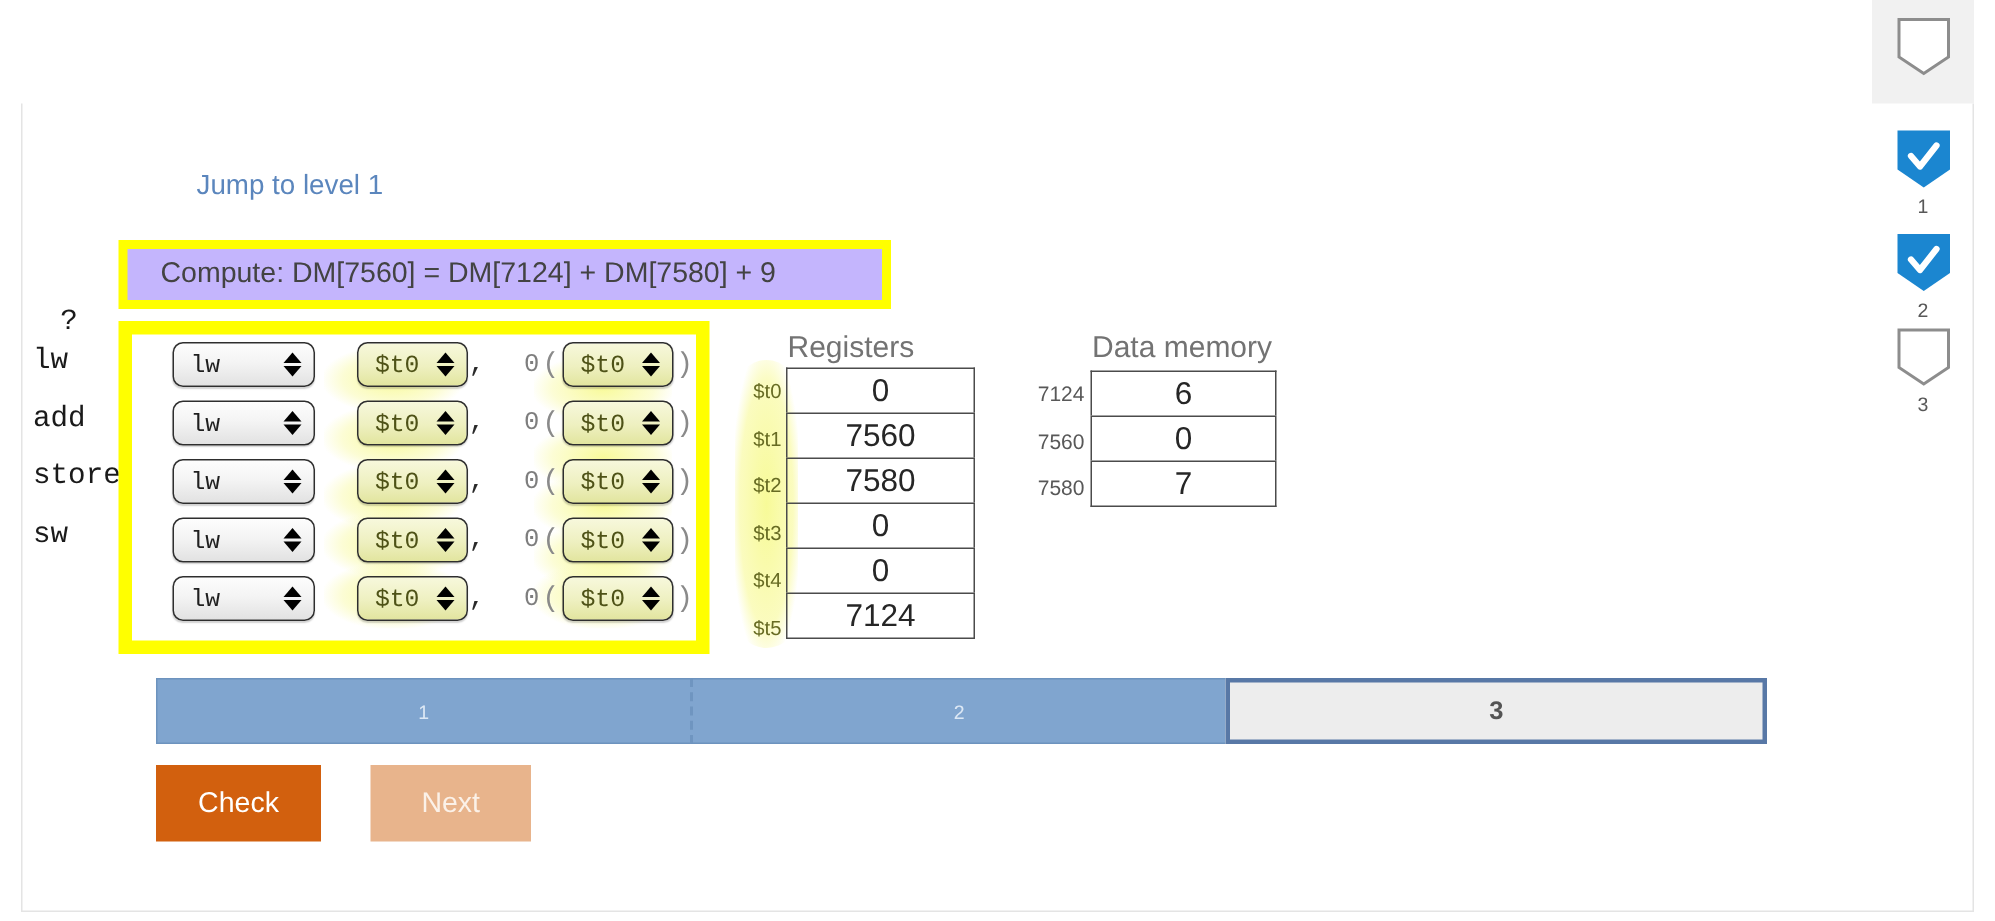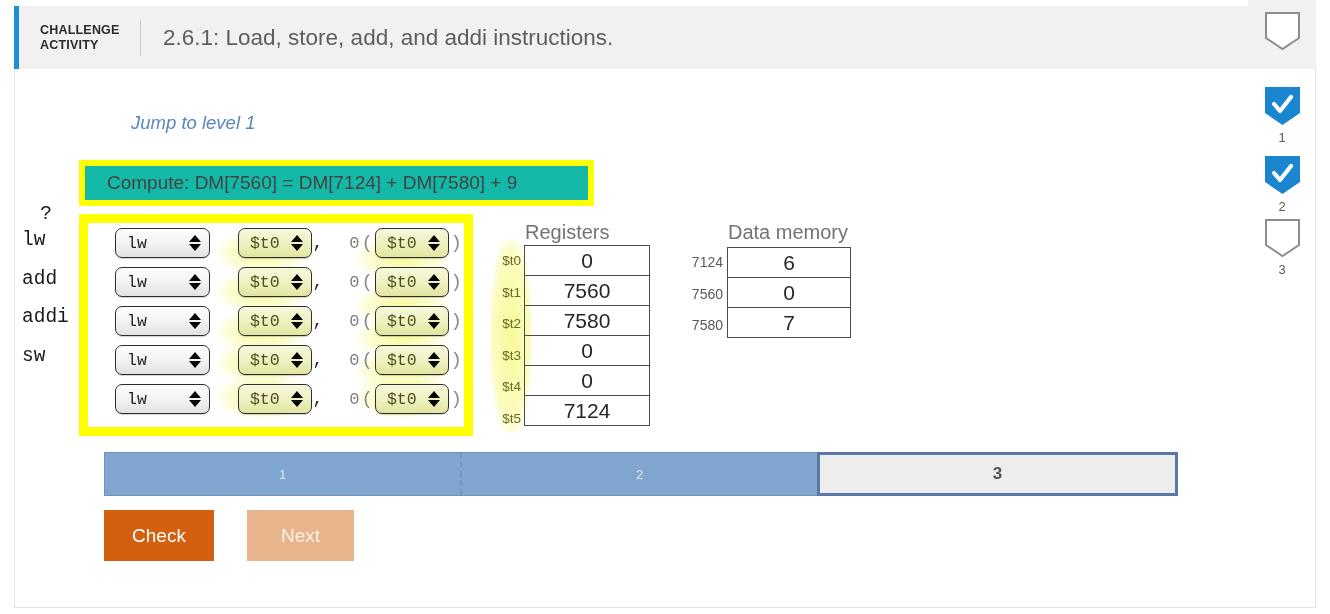--- a/index.html
+++ b/index.html
@@ -111,35 +111,34 @@
   }
 
   
   .jump-link {
     position: absolute;
     left: 131px;
     top: 112px;
     font-size: 18.5px;
     color: #5b86bd;
     cursor: pointer;
-    font-style: italic;
   }
 
   .compute-box {
     position: absolute;
     left: 79px;
     top: 160px;
     width: 515px;
     height: 46px;
     background: #ffff00;
     padding: 6px;
   }
   .compute-inner {
     width: 100%; height: 100%;
-    background: #14b8a6;
+    background: #c4b5fd;
     display: flex;
     align-items: center;
     padding-left: 22px;
     font-size: 19px;
     color: #434343;
   }
 
   
   .mnemonic-col {
     position: absolute;
@@ -403,29 +402,20 @@
     width: 107px;
     background: #e8b48c;
     color: #fbf1e8;
   }
 </style>
 </head>
 <body>
 
 <div class="page">
 
-  <div class="header">
-    <div class="header-accent"></div>
-    <div class="header-kicker">
-      <div>CHALLENGE</div>
-      <div>ACTIVITY</div>
-    </div>
-    <div class="header-divider"></div>
-    <div class="header-title">2.6.1: Load, store, add, and addi instructions.</div>
-  </div>
 
   <div class="body-frame"></div>
 
   <div class="rail">
     <div class="rail-top-box"></div>
 
     <div class="badge-wrap b0">
       <div class="badge">
         <svg class="shield" viewBox="0 0 37 40">
           <path d="M2 2 H35 V27 L18.5 38 L2 27 Z" fill="#ffffff" stroke="#8d8d8d" stroke-width="2"></path>
@@ -466,21 +456,21 @@
   <div class="jump-link">Jump to level 1</div>
 
   <div class="compute-box">
     <div class="compute-inner">Compute: DM[7560] = DM[7124] + DM[7580] + 9</div>
   </div>
 
   <div class="mnemonic-col">
     <div class="q">?</div>
     <div class="m">lw</div>
     <div class="m">add</div>
-    <div class="m">addi</div>
+    <div class="m">store</div>
     <div class="m">sw</div>
   </div>
 
   <div class="editor-box">
     <div class="editor-inner">
 
       <div class="glow" style="left:128px; top:8px;   width:92px; height:44px;"></div>
       <div class="glow" style="left:268px; top:14px;  width:92px; height:44px;"></div>
       <div class="glow" style="left:128px; top:47px;  width:92px; height:44px;"></div>
       <div class="glow" style="left:268px; top:60px;  width:92px; height:44px;"></div>

